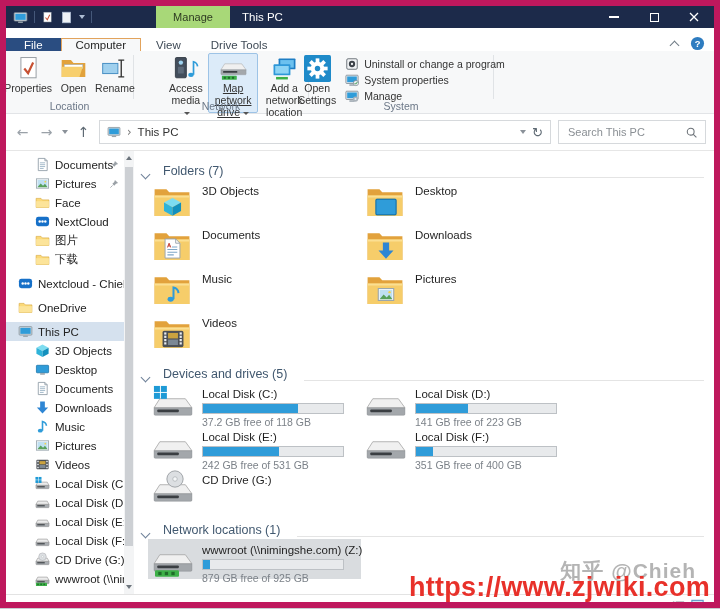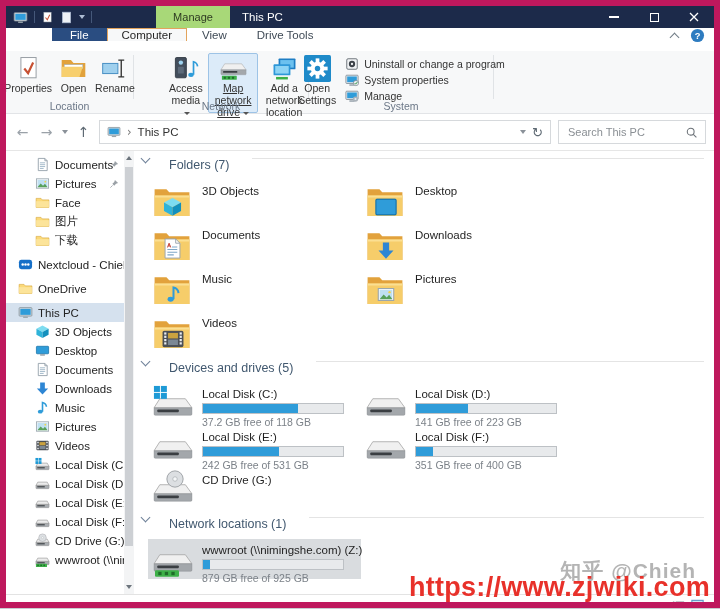--- a/index.html
+++ b/index.html
@@ -13,21 +13,21 @@
   .qat-sep{width:1px;height:12px;background:#45587a;}
   .caret{width:0;height:0;border-left:3.5px solid transparent;border-right:3.5px solid transparent;border-top:4px solid #aebdd4;}
   .manage-tab{position:absolute;left:150px;top:0;width:74px;height:22px;background:#a8d878;color:#2e3a22;font-size:11px;display:flex;align-items:center;justify-content:center;}
   .win-title{position:absolute;left:236px;top:0;height:22px;line-height:22px;color:#fff;font-size:11.5px;}
   .win-controls{margin-left:auto;display:flex;height:100%;}
   .wc{width:40px;display:flex;align-items:center;justify-content:center;}
   .wc-min i{display:block;width:10px;height:1.4px;background:#fff;}
   .wc-max i{display:block;width:9px;height:9px;border:1.2px solid #fff;box-sizing:border-box;}
 
   
-  .tabsrow{height:23px;background:#fff;display:flex;align-items:flex-start;font-size:11.5px;position:relative;padding-left:46px;}
+  .tabsrow{height:23px;background:#fff;display:flex;align-items:flex-end;font-size:11.5px;position:relative;}
   .tab{padding:0 14px;display:flex;align-items:center;color:#3f4a56;border:1px solid transparent;border-bottom:none;}
   .tab-file{background:#2a4d81;color:#fff;padding:0 17px;}
   .tab-active{background:#f7f8f9;border-color:#e2a35c;color:#262626;}
   .tabs-right{margin-left:auto;display:flex;align-items:center;gap:12px;padding-right:9px;}
   .chev-up{width:6px;height:6px;border-left:1.5px solid #6f7b85;border-top:1.5px solid #6f7b85;transform:rotate(45deg);margin-top:3px;}
 
   
   .ribbon{height:62px;background:#f7f8f9;border-bottom:1px solid #e2e4e7;display:flex;}
   .rgroup{position:relative;display:flex;justify-content:center;gap:2px;padding-top:2px;box-sizing:border-box;}
   .rg-loc{width:127px;}
@@ -69,21 +69,21 @@
   .sblabel{white-space:nowrap;overflow:hidden;}
   .pin{width:10px;height:10px;position:absolute;right:15px;top:4.5px;}
   .sb-gap{height:5px;}
   .sb-scroll{position:absolute;right:0;top:0;bottom:0;width:10px;background:#f3f4f5;}
   .sb-arr{position:absolute;left:2px;width:0;height:0;border-left:3px solid transparent;border-right:3px solid transparent;}
   .sb-arr.up{top:5px;border-bottom:4px solid #6d757d;}
   .sb-arr.down{bottom:5px;border-top:4px solid #6d757d;}
   .sb-thumb{position:absolute;left:1px;width:8px;top:16px;bottom:48px;background:#cdd0d4;}
 
   .main{flex:1;padding:2px 0 0 6px;overflow:hidden;}
-  .ghead{display:flex;align-items:flex-start;height:20px;margin:5px 10px 2px 2px;font-size:12.5px;color:#41586f;gap:20px;}
+  .ghead{display:flex;align-items:flex-end;height:20px;margin:5px 10px 2px 2px;font-size:12.5px;color:#41586f;gap:14px;}
   .chev-dn{width:6px;height:6px;border-right:1.5px solid #6e8198;border-bottom:1.5px solid #6e8198;transform:rotate(45deg);margin-top:-3px;flex:none;}
   .gtitle{white-space:nowrap;}
   .gline{flex:1;height:1px;background:#e4e4e4;margin-left:3px;}
   .grid{display:grid;grid-template-columns:213px 213px;margin-left:8px;}
   .tile{display:flex;gap:9px;padding:3px 5px;height:44px;box-sizing:border-box;align-items:flex-start;}
   .dtile{height:43px;}
   .ntile{height:40px;width:213px;margin-left:8px;display:flex;gap:9px;padding:3px 5px;box-sizing:border-box;align-items:flex-start;}
   .ntile.sel{background:#d9dcdf;}
   .tile-icon{width:40px;height:38px;position:relative;flex:none;}
   .fbase{width:38px;height:36px;display:block;}
@@ -515,20 +515,26 @@
           </svg>
       </div>
       <div class="sbrow lvl1">
         <svg class="si" viewBox="0 0 16 16">
             <use href="#i-folder"></use>
           </svg>
         <span class="sblabel">Face</span>
       </div>
       <div class="sbrow lvl1">
         <svg class="si" viewBox="0 0 16 16">
+            <use href="#i-cloud"></use>
+          </svg>
+        <span class="sblabel">NextCloud</span>
+      </div>
+      <div class="sbrow lvl1">
+        <svg class="si" viewBox="0 0 16 16">
             <use href="#i-folder"></use>
           </svg>
         <span class="sblabel">图片</span>
       </div>
       <div class="sbrow lvl1">
         <svg class="si" viewBox="0 0 16 16">
             <use href="#i-folder"></use>
           </svg>
         <span class="sblabel">下载</span>
       </div>

